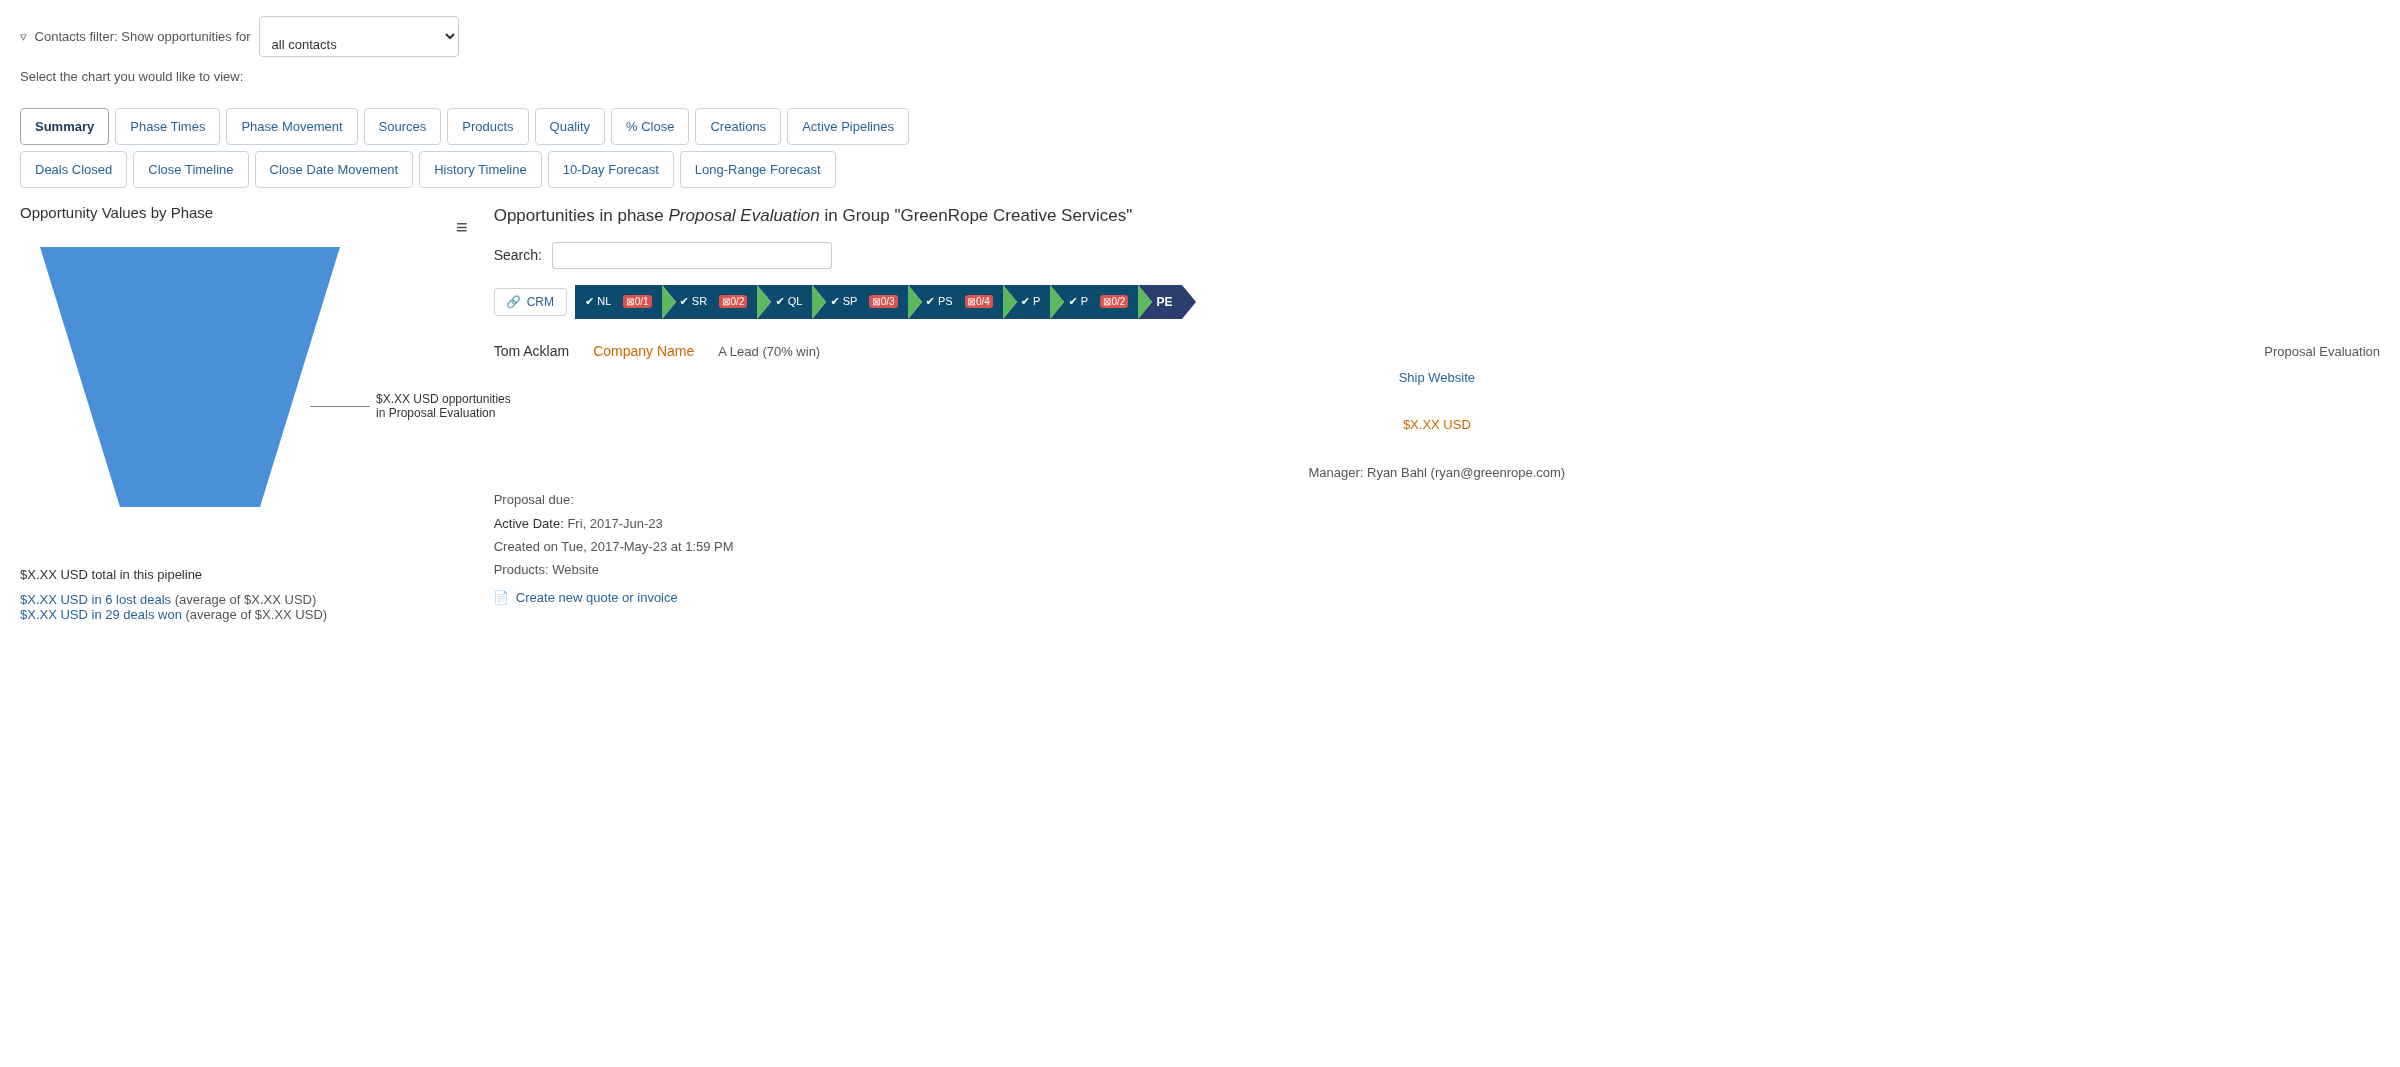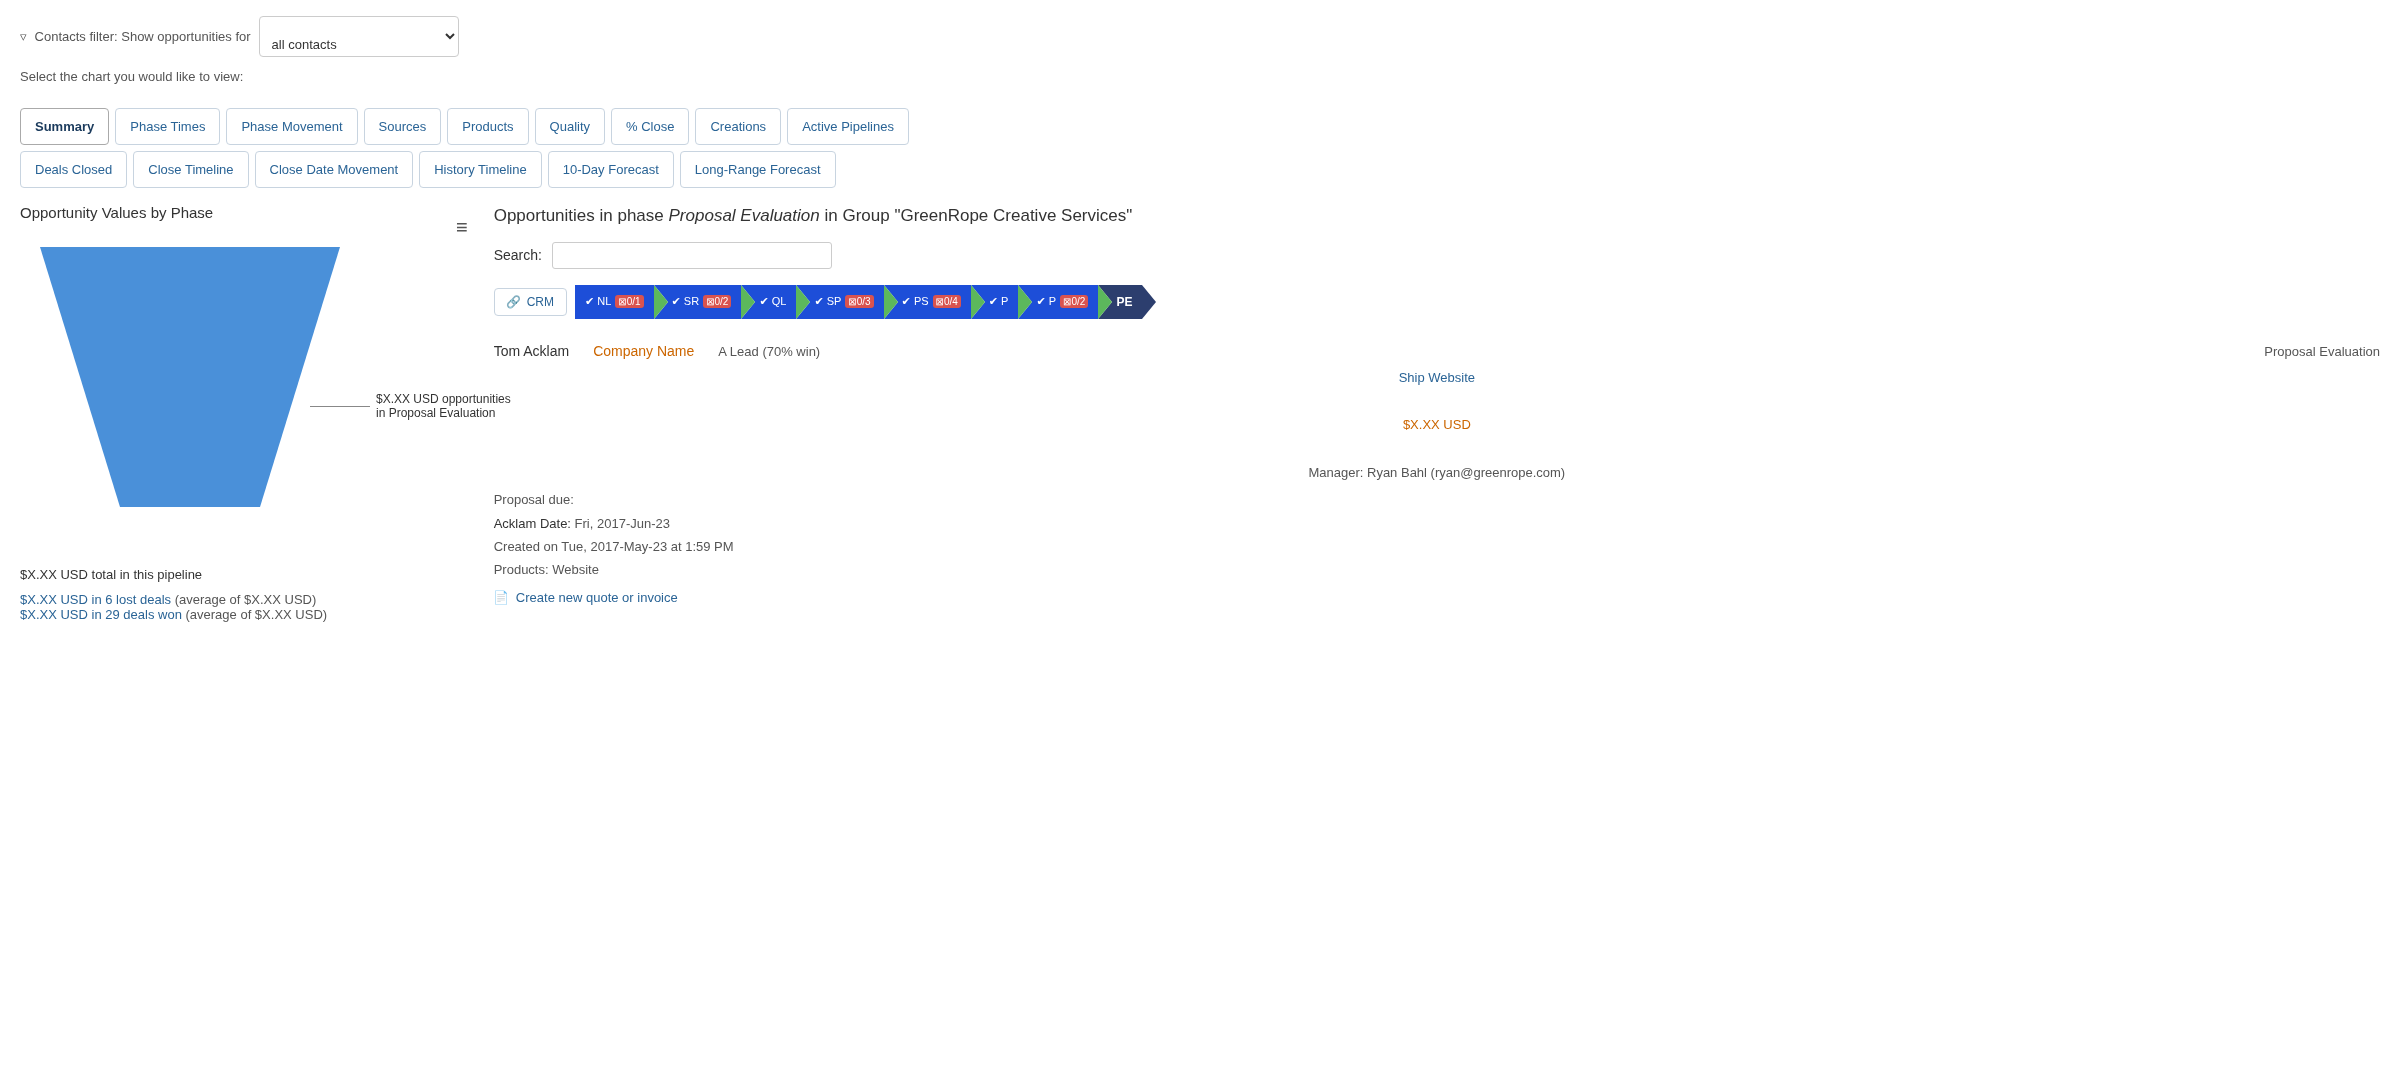--- a/index.html
+++ b/index.html
@@ -197,34 +197,34 @@
       width: 0;
       height: 0;
       border-top: 17px solid transparent;
       border-bottom: 17px solid transparent;
       border-left: 14px solid #fff;
       z-index: 1;
     }
     .stage:first-child::before { display: none; }
     .stage:first-child { padding-left: 10px; }
 
-    .stage.green { background: #1d4ed8; }
+    .stage.green { background: #0c4a6e; }
     .stage.green::after { border-left-color: #5cb85c; }
 
     .stage.dark-blue { background: #2c3e6e; }
     .stage.dark-blue::after { border-left-color: #2c3e6e; }
 
     .stage-badge {
       display: inline-flex;
       align-items: center;
       background: rgba(255,255,255,0.15);
       border-radius: 3px;
       font-size: 10px;
       padding: 1px 3px;
-      margin-left: 4px;
+      margin-left: 12px;
       color: #fff;
     }
     .stage-badge.red-bg {
       background: #d9534f;
       color: #fff;
     }
 
     
     .opp-details {
       font-size: 13px;
@@ -389,21 +389,21 @@
 
       <div style="display:flex; gap:24px; align-items:center; margin-bottom:4px;flex-direction:column;">
         <span class="opp-link">Ship Website</span>
         <span class="opp-value">$X.XX USD</span>
         <span class="opp-manager">Manager: Ryan Bahl (ryan@greenrope.com)</span>
       </div>
 
       <div class="opp-detail-line">Proposal due:</div>
 
       <div class="opp-detail-line">
-        <span class="opp-detail-bold">Acklam Date: </span>
+        <span class="opp-detail-bold">Active Date: </span>
         <span>Fri, 2017-Jun-23</span>
       </div>
 
       <div class="opp-detail-line">Created on Tue, 2017-May-23 at 1:59 PM</div>
 
       <div class="opp-detail-line">Products: Website</div>
 
       <div class="create-quote">
         <span>📄</span>
         <span>Create new quote or invoice</span>

